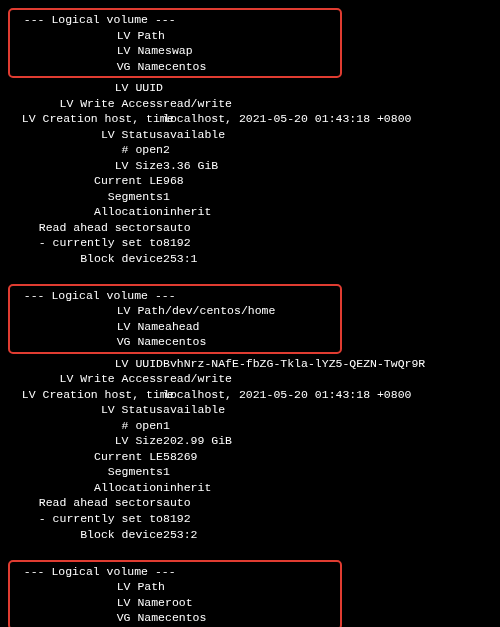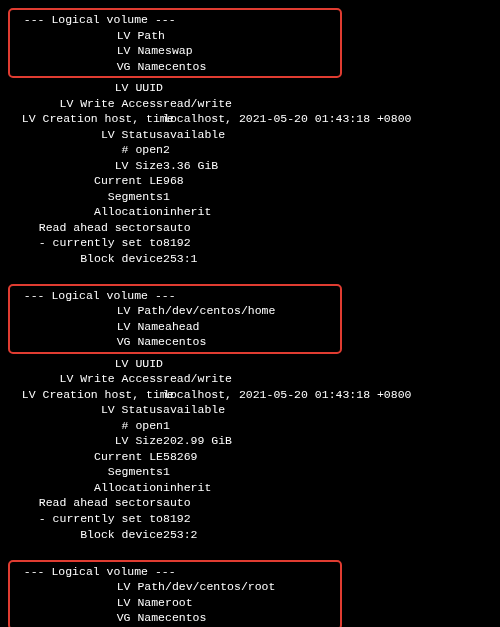--- a/index.html
+++ b/index.html
@@ -74,35 +74,35 @@
 
   <div class="line">&nbsp;</div>
 
   <div class="highlight-box">
     <div class="line">  --- Logical volume ---</div>
     <div class="row"><span class="lbl">  LV Path</span><span>/dev/centos/home</span></div>
     <div class="row"><span class="lbl">  LV Name</span><span>ahead</span></div>
     <div class="row"><span class="lbl">  VG Name</span><span>centos</span></div>
   </div>
 
-  <div class="row"><span class="lbl">  LV UUID</span></div>
+  <div class="row"><span class="lbl">  LV UUID</span><span>BvhNrz-NAfE-fbZG-Tkla-lYZ5-QEZN-TwQr9R</span></div>
   <div class="row"><span class="lbl">  LV Write Access</span><span>read/write</span></div>
   <div class="row"><span class="lbl">  LV Creation host, time</span><span>localhost, 2021-05-20 01:43:18 +0800</span></div>
   <div class="row"><span class="lbl">  LV Status</span><span>available</span></div>
   <div class="row"><span class="lbl">  # open</span><span>1</span></div>
   <div class="row"><span class="lbl">  LV Size</span><span>202.99 GiB</span></div>
   <div class="row"><span class="lbl">  Current LE</span><span>58269</span></div>
   <div class="row"><span class="lbl">  Segments</span><span>1</span></div>
   <div class="row"><span class="lbl">  Allocation</span><span>inherit</span></div>
   <div class="row"><span class="lbl">  Read ahead sectors</span><span>auto</span></div>
   <div class="row"><span class="lbl">  - currently set to</span><span>8192</span></div>
   <div class="row"><span class="lbl">  Block device</span><span>253:2</span></div>
 
   <div class="line">&nbsp;</div>
 
   <div class="highlight-box">
     <div class="line">  --- Logical volume ---</div>
-    <div class="row"><span class="lbl">  LV Path</span><span>/dev/centos/root</span></div>
+    <div class="row"><span class="lbl">  LV Path</span></div>
     <div class="row"><span class="lbl">  LV Name</span><span>root</span></div>
     <div class="row"><span class="lbl">  VG Name</span><span>centos</span></div>
   </div>
 
 </div>
 
 </body></html>

